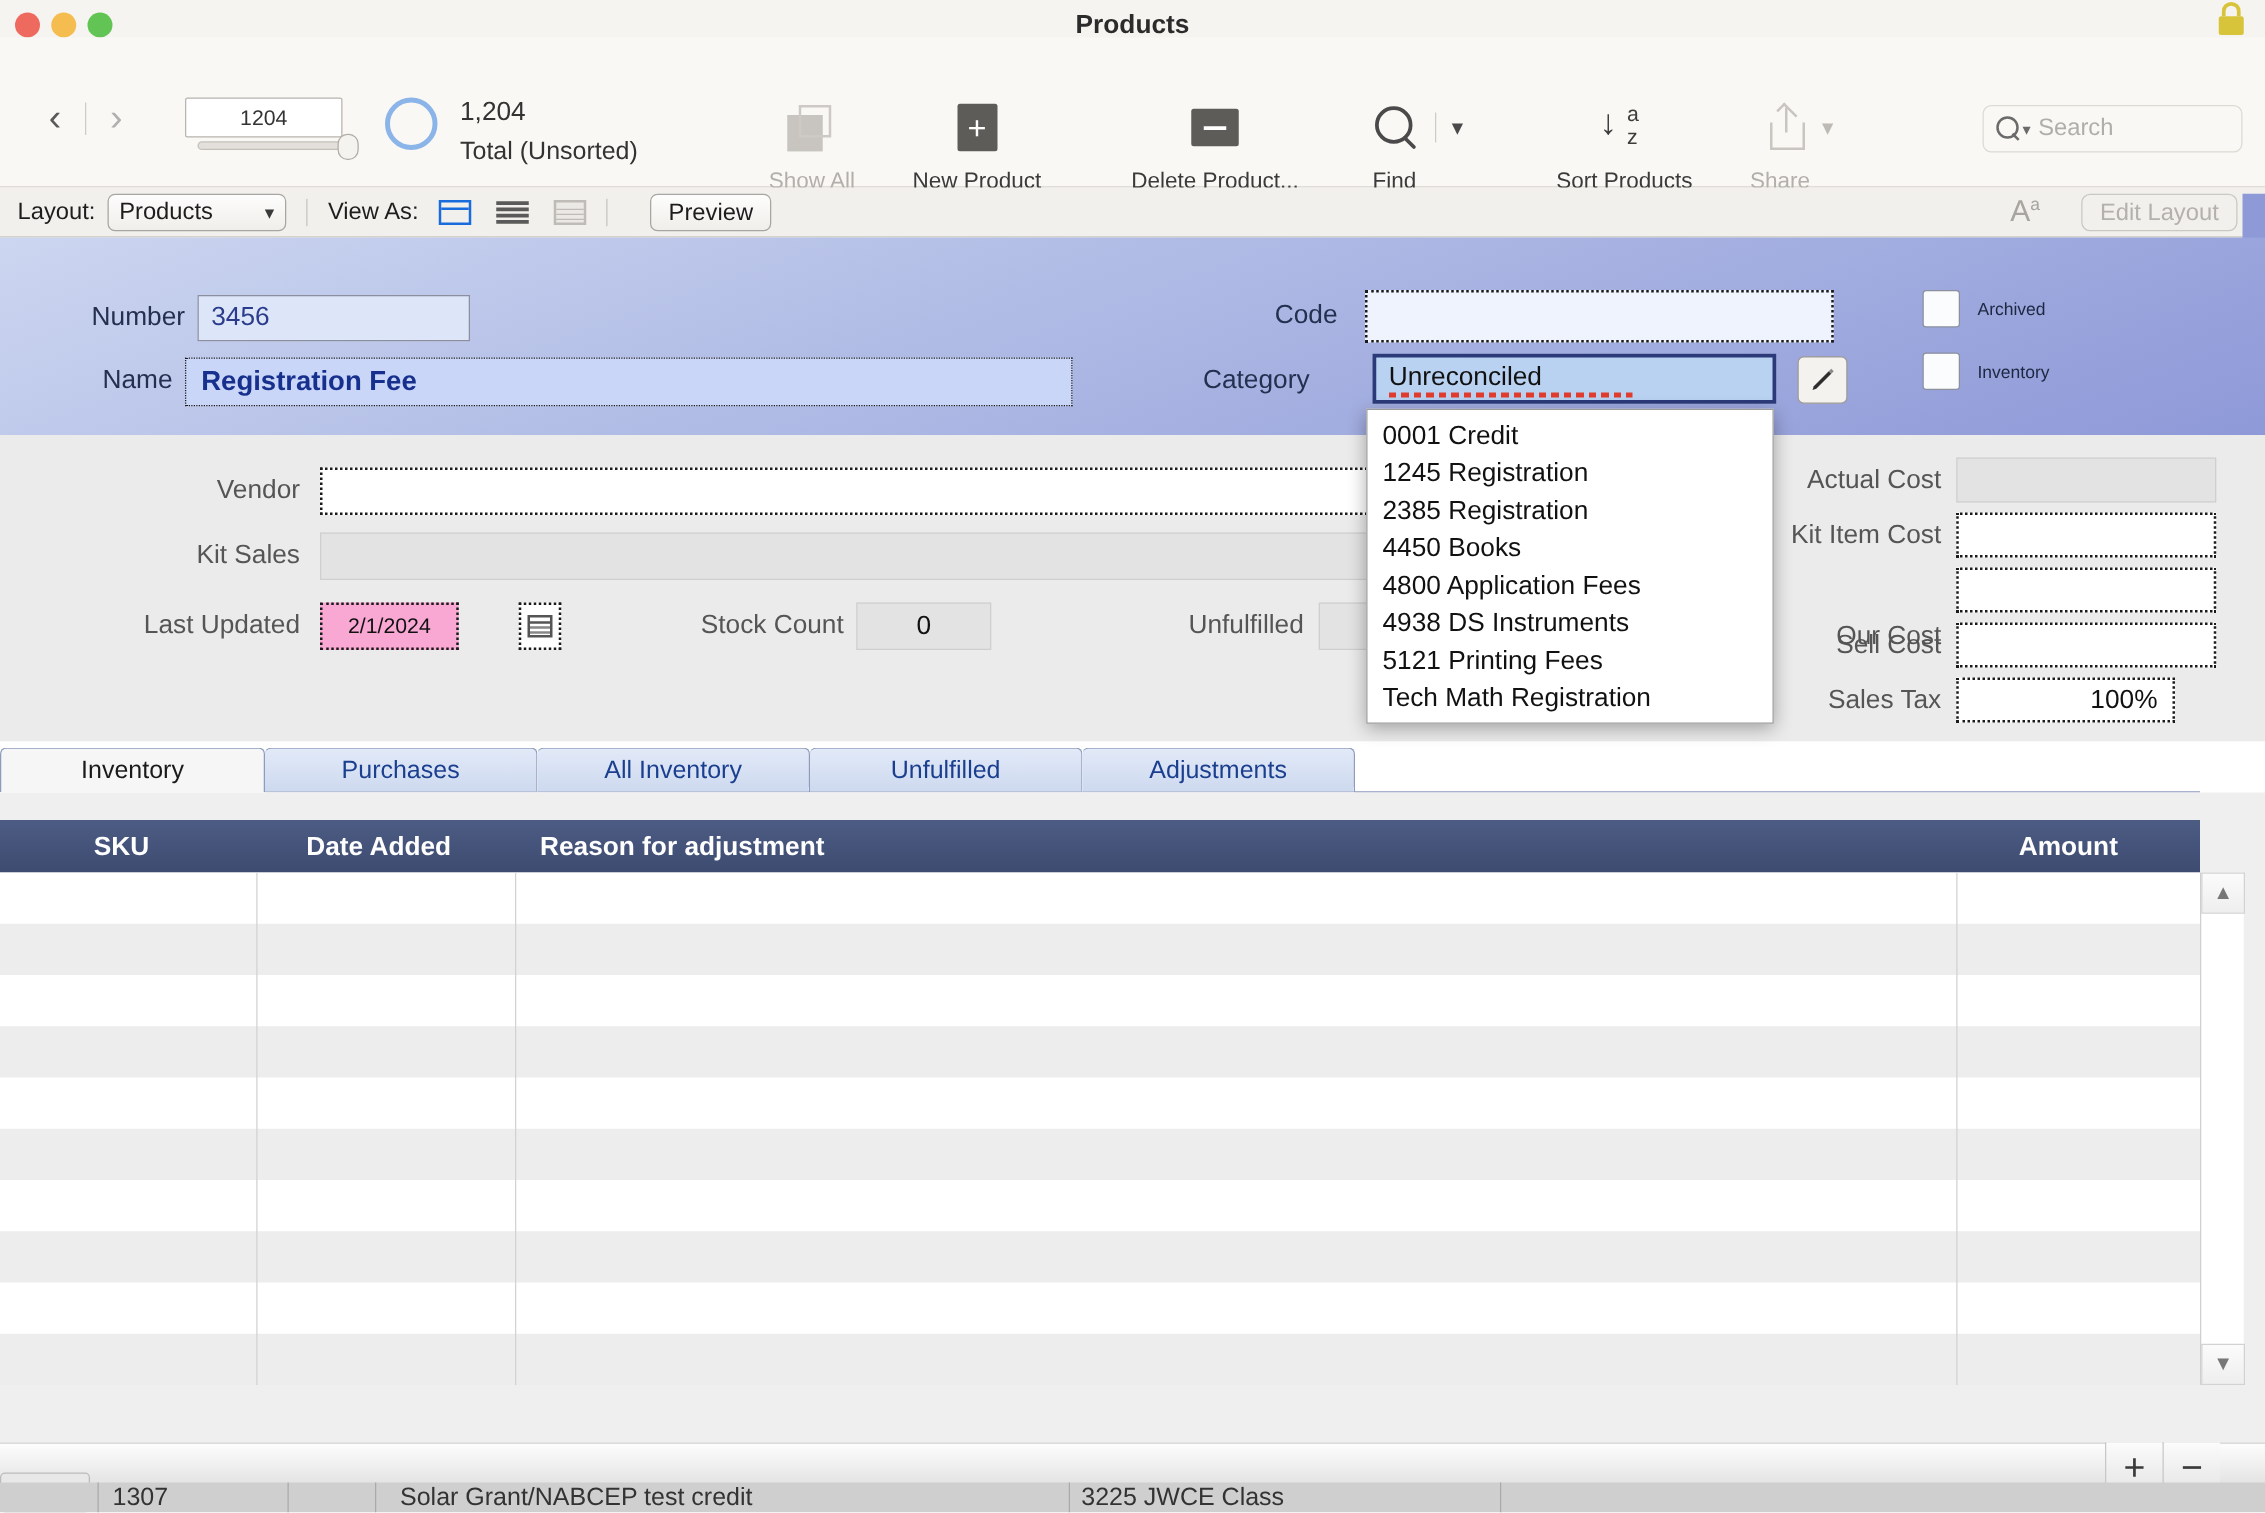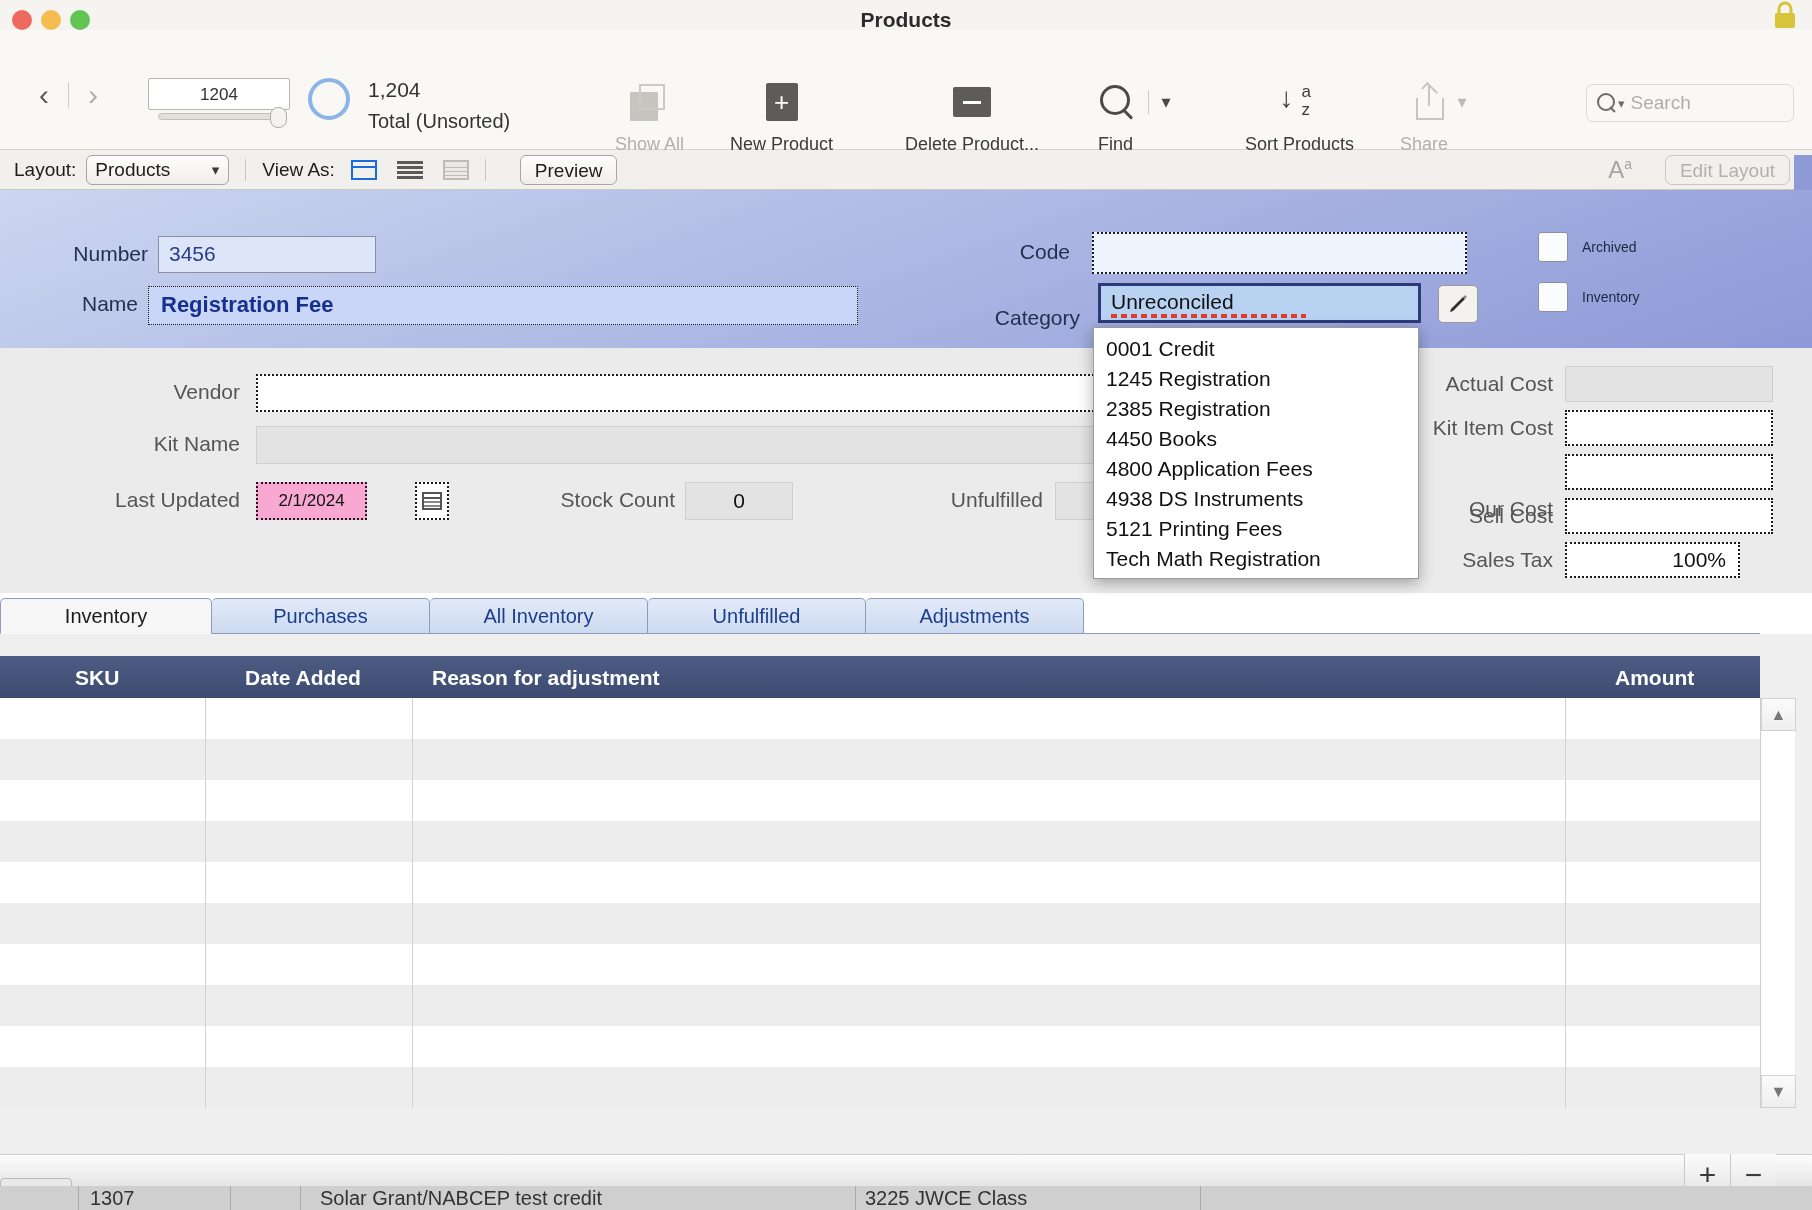--- a/index.html
+++ b/index.html
@@ -35,21 +35,21 @@
     position: absolute; left: 0; top: 30px; width: 1812px; height: 120px;
     background: #faf8f4; border-bottom: 1px solid #d8d4ce;
   }
   .nav-arrows { position: absolute; left: 30px; top: 48px; display: flex; align-items: center; gap: 10px; }
   .chev { font-size: 30px; color: #5a5a5a; width: 28px; text-align: center; cursor: default; }
   .chev.dim { color: #b0b0b0; }
   .nav-div { width: 1px; height: 26px; background: #cfcbc5; }
 
   .record-slider { position: absolute; left: 148px; top: 48px; width: 142px; }
   .rec-box {
-    width: 142px; height: 32px; background: #fff;
+    width: 126px; height: 32px; background: #fff;
     border: 1px solid #b8b4ae; border-radius: 2px;
     text-align: center; line-height: 32px; font-size: 17px; color: #333;
   }
   .slider-track {
     position: relative; margin-top: 3px; margin-left: 10px;
     width: 122px; height: 7px; background: #e3e0db;
     border: 1px solid #c3bfb9; border-radius: 4px;
   }
   .slider-thumb {
     position: absolute; right: -8px; top: -7px;
@@ -513,21 +513,21 @@
 
   <div class="fh-label" style="left:20px; top:242px; width:128px;">Number</div>
   <div class="fld fld-number">3456</div>
 
   <div class="fh-label" style="left:20px; top:292px; width:118px;">Name</div>
   <div class="fld fld-name">Registration Fee</div>
 
   <div class="fh-label" style="left:940px; top:240px; width:130px;">Code</div>
   <div class="fld fld-code"></div>
 
-  <div class="fh-label" style="left:930px; top:306px; width:150px;">Category</div>
+  <div class="fh-label" style="left:930px; top:292px; width:150px;text-align:center;">Category</div>
   <div class="fld-category-wrap">
     <div class="fld-category">
       <span>Unreconciled</span>
       <span class="spell-underline"></span>
     </div>
   </div>
 
   <div class="pencil-btn">
     <svg width="24" height="24" viewBox="0 0 24 24">
       <path d="M4 20 L7 19 L19 7 L17 5 L5 17 Z" fill="#2e2e2e"></path>
@@ -542,21 +542,21 @@
   <div class="checkbox-row" style="left:1538px; top:282px;">
     <span class="cb"></span>
     <span class="cb-label">Inventory</span>
   </div>
 
   <div class="form-body"></div>
 
   <div class="fb-label" style="left:40px; top:380px; width:200px;">Vendor</div>
   <div class="fld-vendor"></div>
 
-  <div class="fb-label" style="left:40px; top:432px; width:200px;">Kit Name</div>
+  <div class="fb-label" style="left:40px; top:432px; width:200px;">Kit Sales</div>
   <div class="fld-kit"></div>
 
   <div class="fb-label" style="left:40px; top:488px; width:200px;">Last Updated</div>
   <div class="fld-date">2/1/2024</div>
   <div class="cal-btn">
     <span class="cal-ico"></span>
   </div>
 
   <div class="fb-label" style="left:500px; top:488px; width:175px;">Stock Count</div>
   <div class="ro-box fld-stock">0</div>

